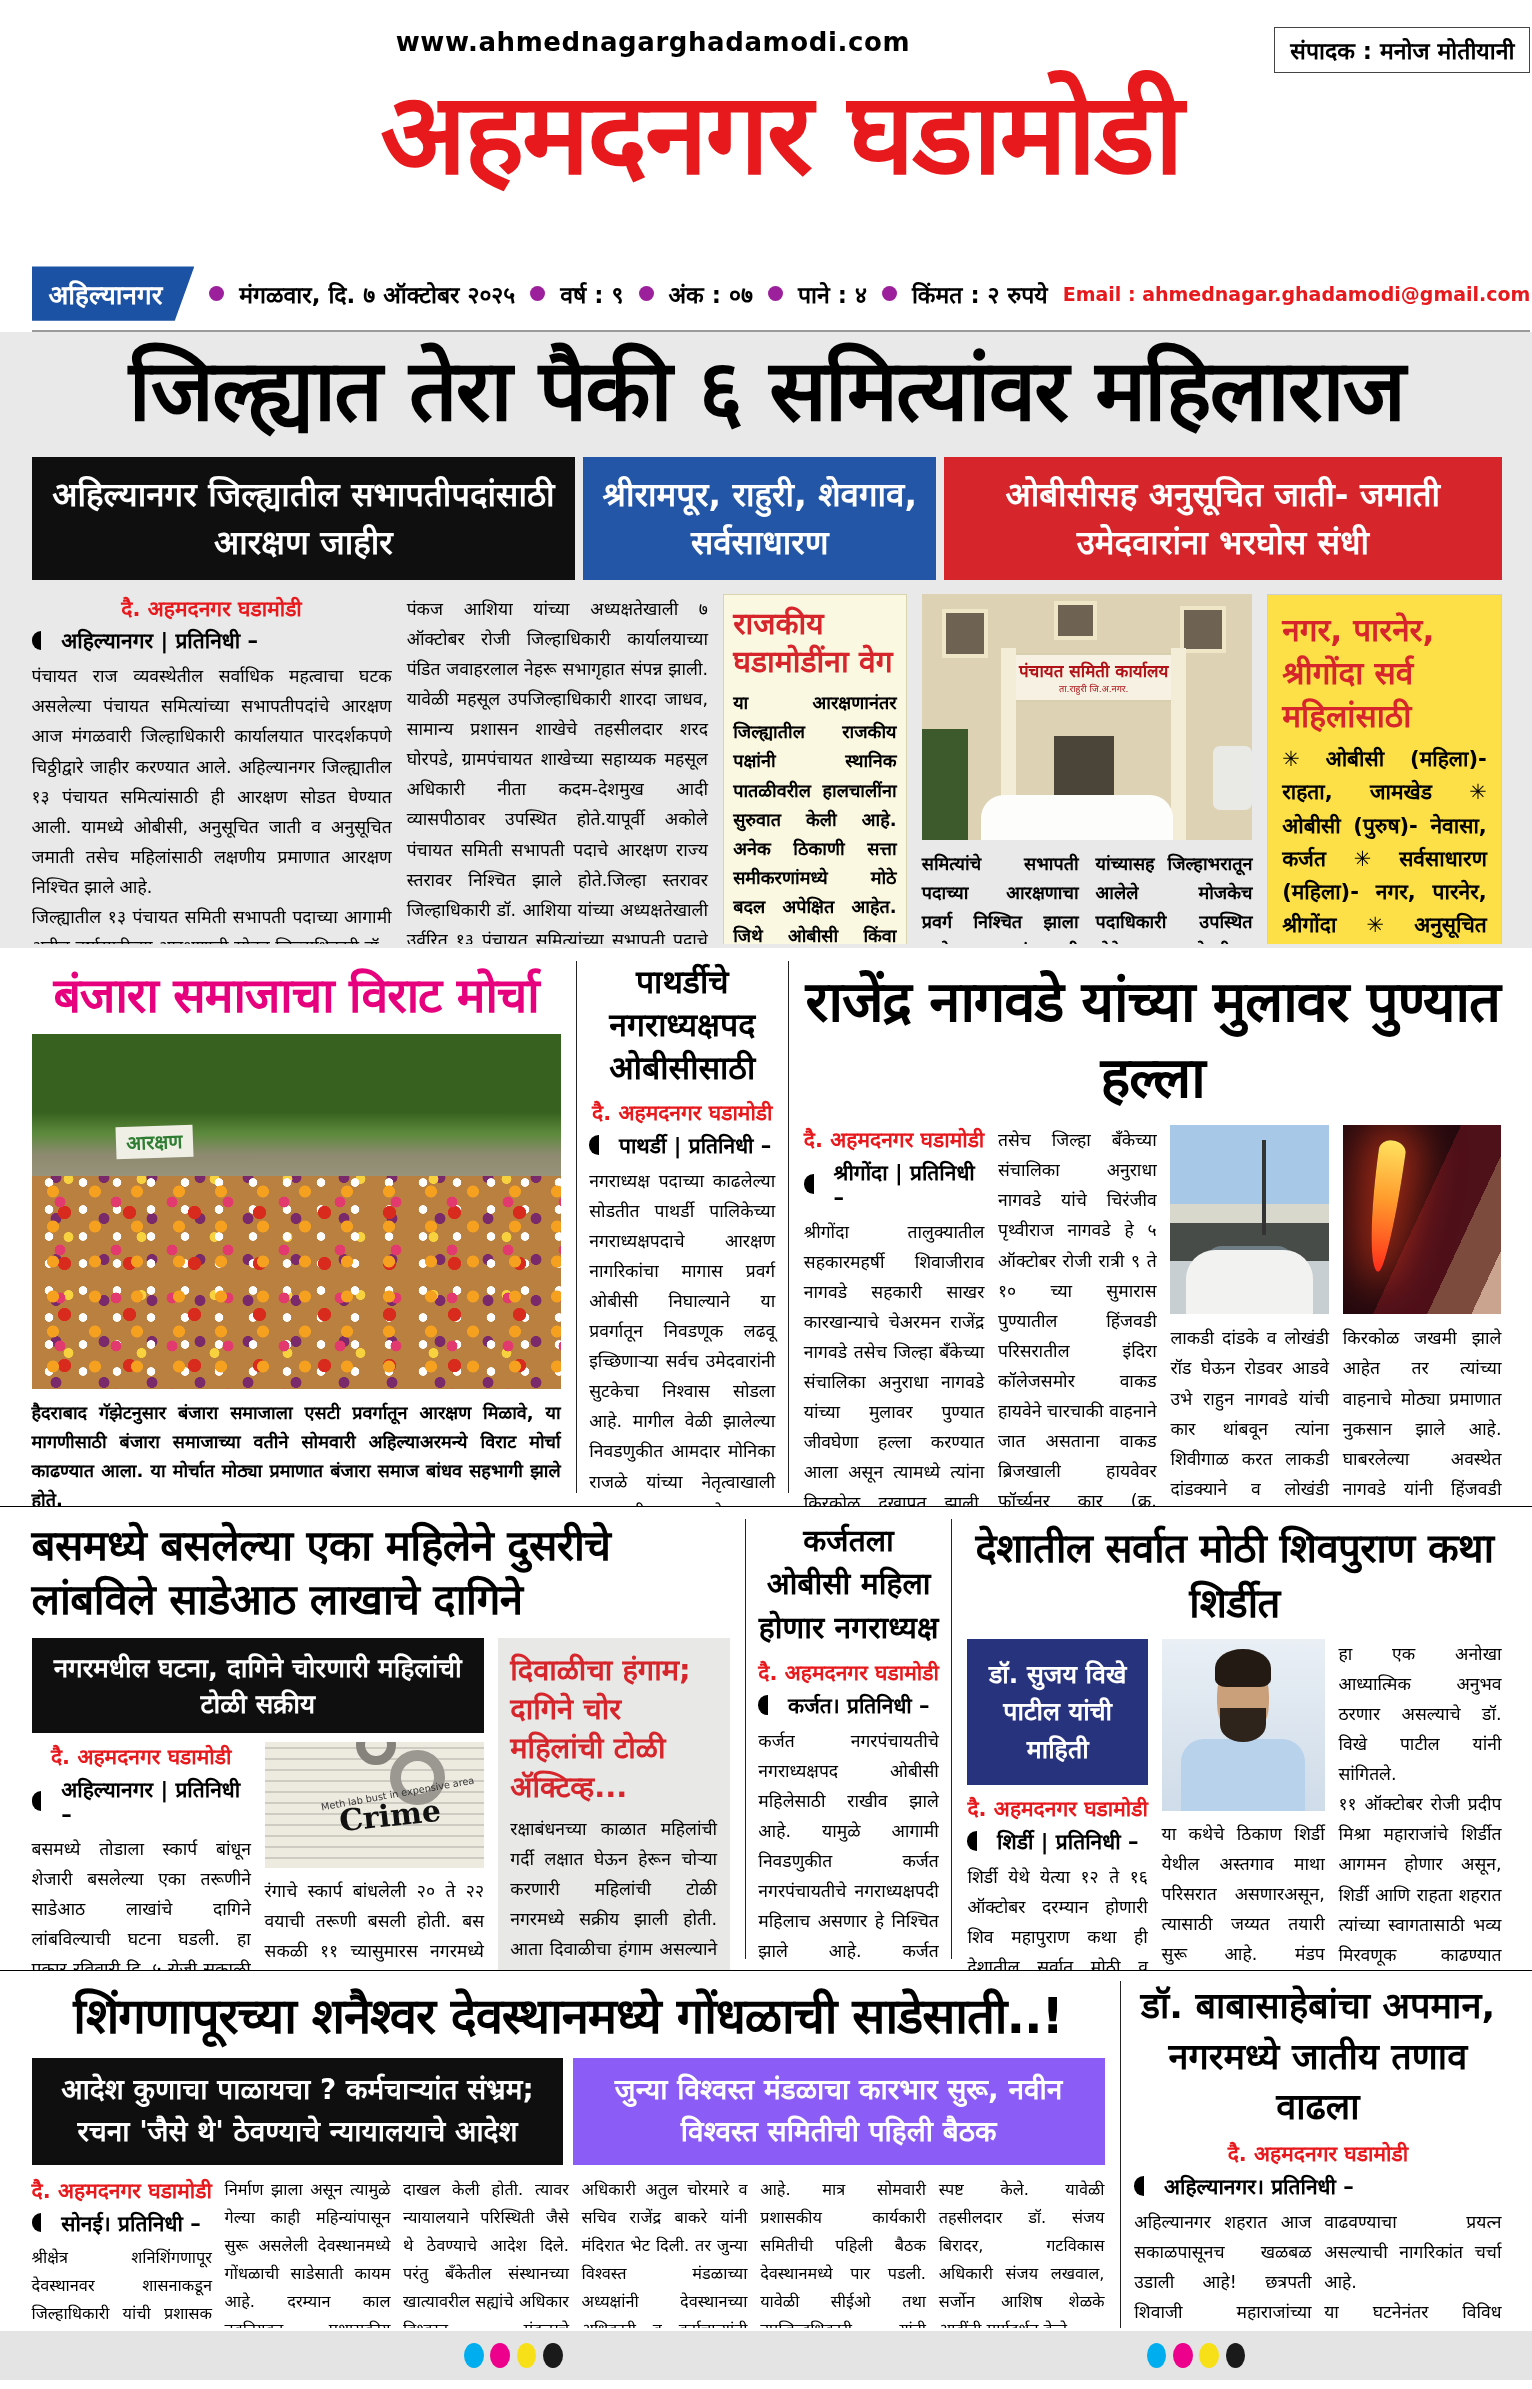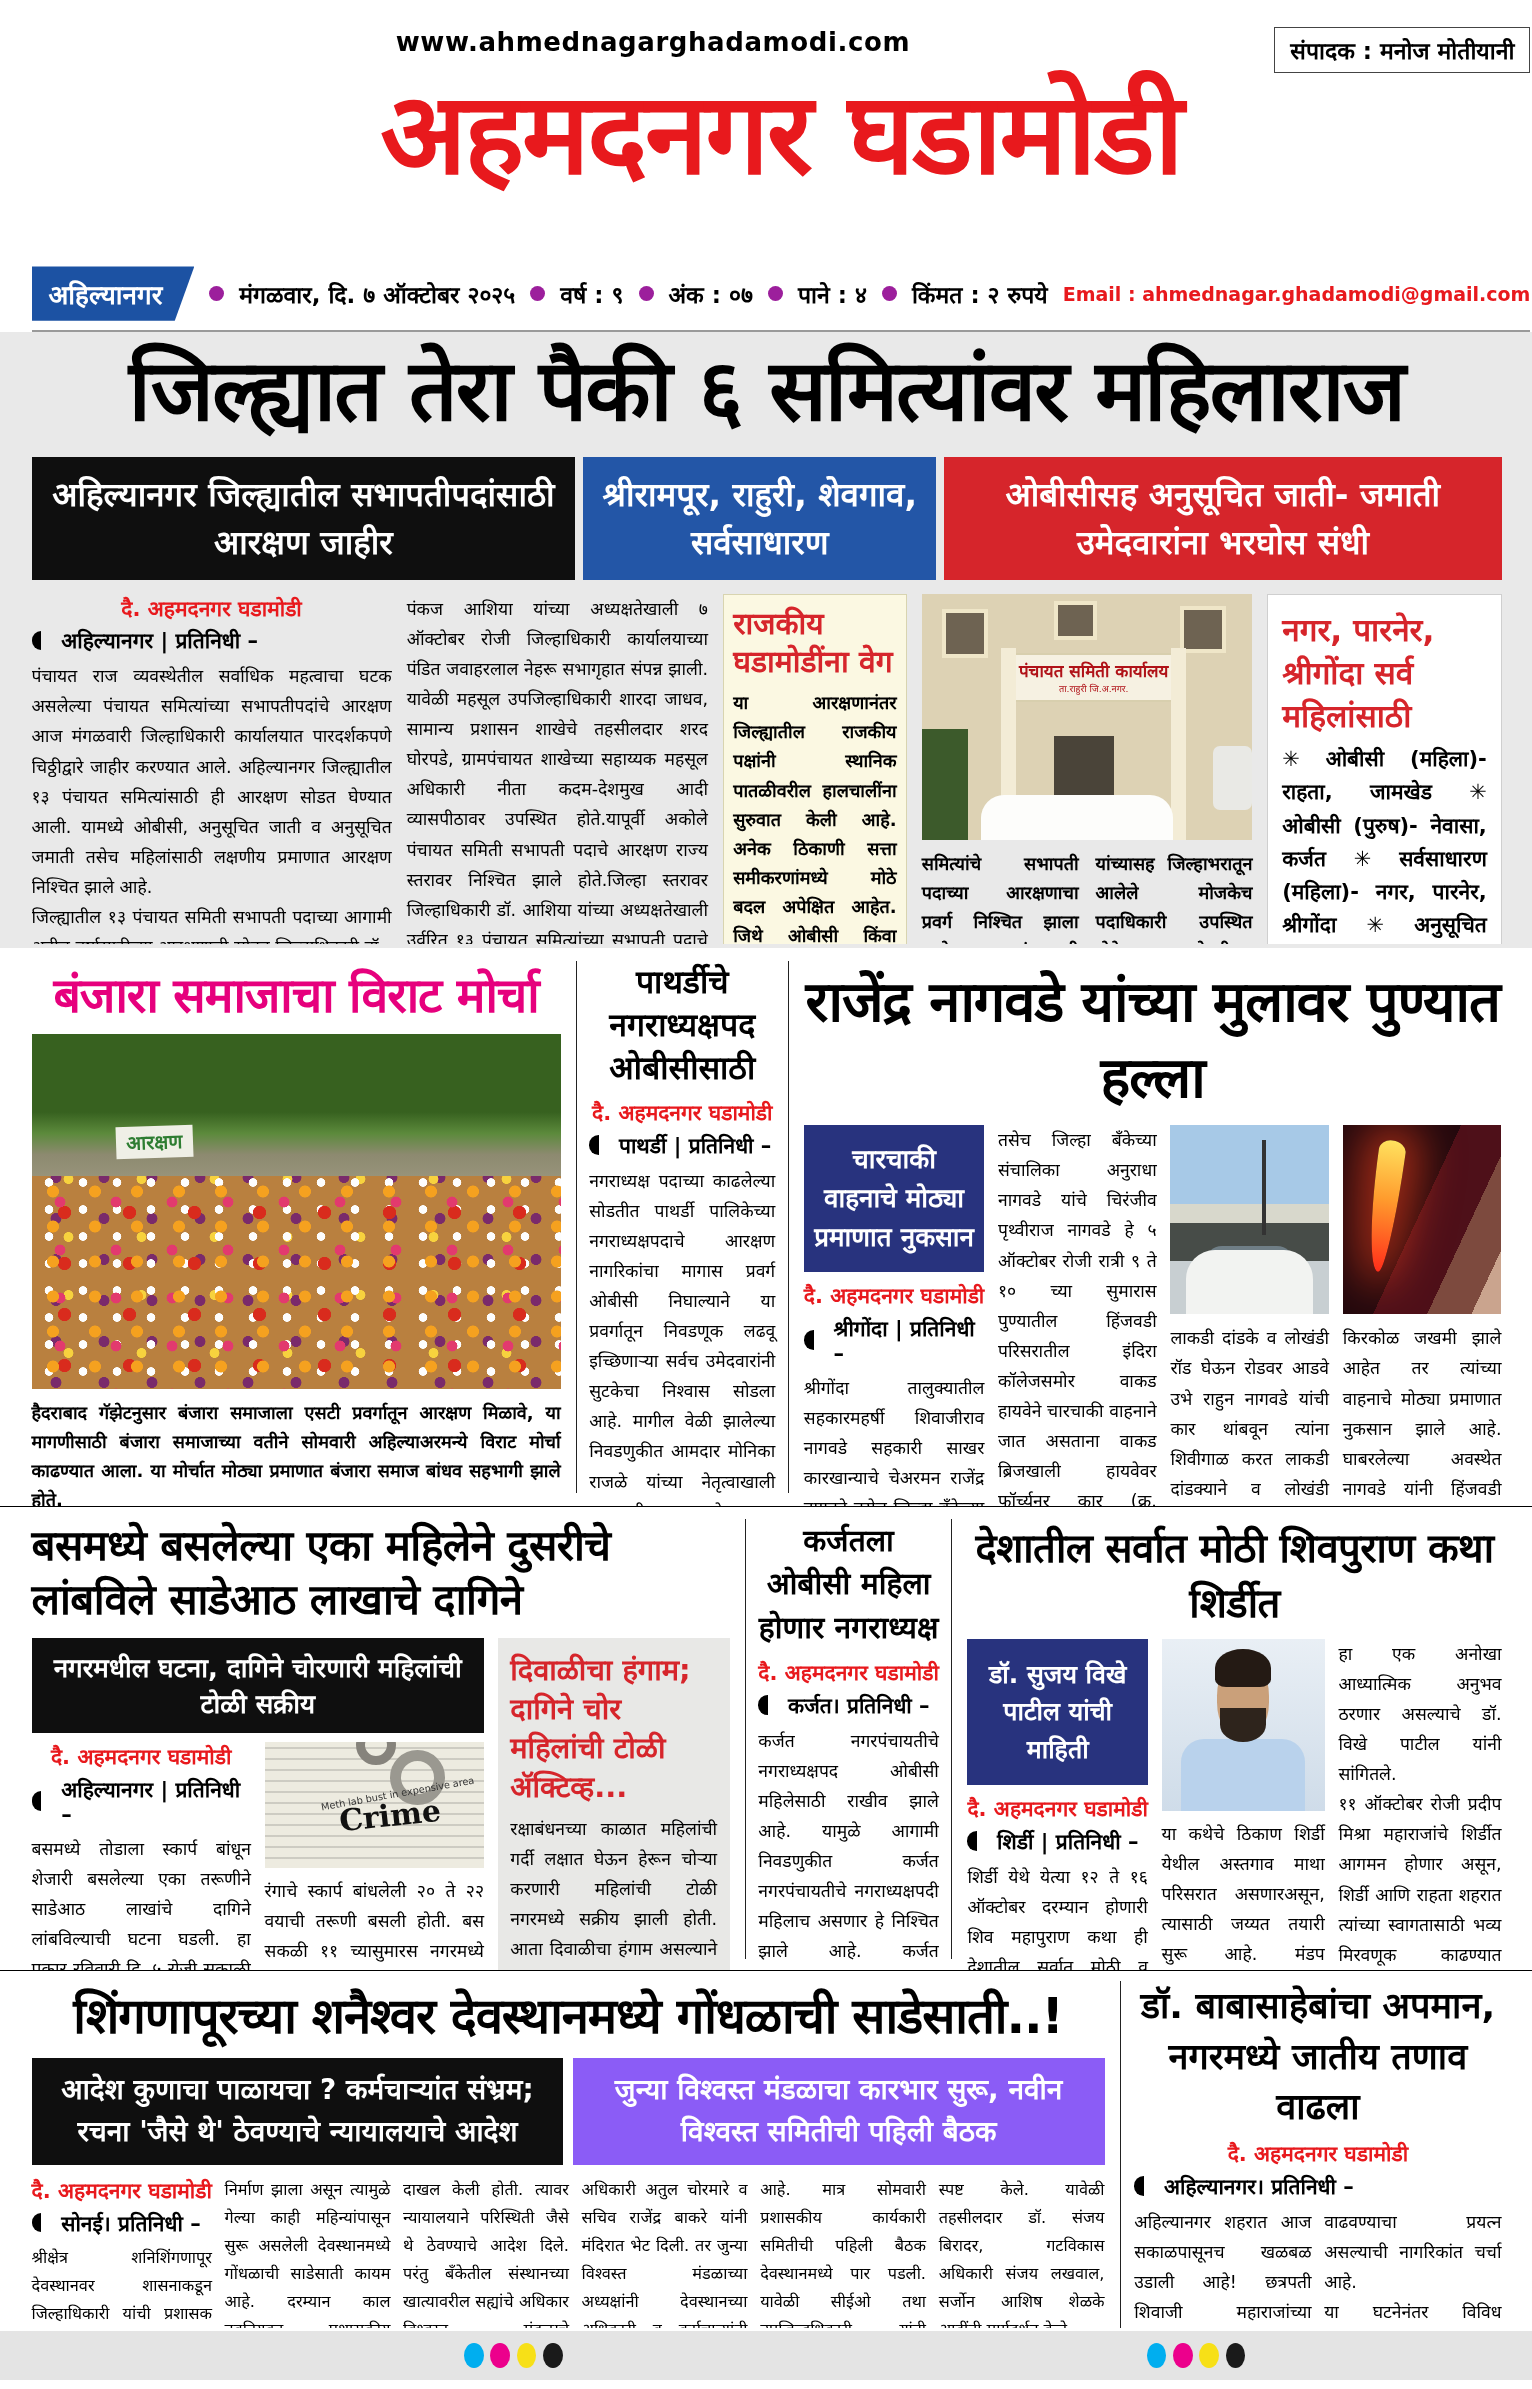--- a/index.html
+++ b/index.html
@@ -43,21 +43,21 @@
   .bp-window { position:absolute; background:#6e6352; border:4.6px solid #efe6c8; }
   .bp-sign { position:absolute; left:27%; top:24%; width:50%; background:#f6f1e2; border:2.3px solid #d8cfae; text-align:center; padding:4.6px 2.3px; }
   .bp-sign-main { color:#b01218; font-weight:bold; font-size:17px; }
   .bp-sign-sub { color:#b01218; font-size:9.2px; font-weight:normal; }
   .bp-pillar { position:absolute; width:15px; background:#f3ecd6; top:22%; bottom:0; }
   .bp-door { position:absolute; background:#4a4439; }
   .bp-car { position:absolute; background:#fdfdfb; border-radius:23px 23px 0 0; }
   .bp-trees { position:absolute; left:0; top:55%; width:14%; bottom:0; background:#3c5a2b; }
   .bp-jeep { position:absolute; right:0; top:62%; width:12%; height:26%; background:#e9e9e5; border-radius:6.9px; }
   .caption { font-size:18px; font-weight:600; line-height:1.62; text-align:justify; column-count:2; column-gap:17px; margin-top:9.2px; }
-  .info-box { border:1.7px solid #cfcfcf; background:#ffffff; padding:12.6px 13.7px; margin-bottom:12.6px; }
+  .info-box { border:1.7px solid #cfcfcf; background:#fde047; padding:12.6px 13.7px; margin-bottom:12.6px; }
   .info-title { color:#d6252b; font-weight:bold; font-size:31.5px; margin-bottom:6.9px; }
   .info-body { font-size:21px; font-weight:bold; line-height:1.58; text-align:justify; white-space:pre-line; }
 
   
   .band2 { height:558px; padding:12.6px 31.5px; display:flex; gap:15px; overflow:hidden; }
   .banjara { flex:0 0 36%; }
   .banjara-head { color:#e6007d; font-size:48px; font-weight:bold; text-align:center; letter-spacing:-1.1px; }
   .crowd-photo { height:355px; margin-top:8px; position:relative; overflow:hidden;
     background-color:#b9803f;
     background-image:
@@ -244,21 +244,20 @@
           <span class="dmark"></span>
           <span>पाथर्डी | प्रतिनिधी –</span>
         </div>
       <p class="body-text">नगराध्यक्ष पदाच्या काढलेल्या सोडतीत पाथर्डी पालिकेच्या नगराध्यक्षपदाचे आरक्षण नागरिकांचा मागास प्रवर्ग ओबीसी निघाल्याने या प्रवर्गातून निवडणूक लढवू इच्छिणाऱ्या सर्वच उमेदवारांनी सुटकेचा निश्वास सोडला आहे. मागील वेळी झालेल्या निवडणुकीत आमदार मोनिका राजळे यांच्या नेतृत्वाखाली भाजपची बहुमताने सत्ता आली होती. भाजप कडून या प्रवर्गातून निवडणूक लढवू इच्छिणाऱ्या उमेदवारांची संख्या मोठी आहे. भाजप कडून या पदावर अभयराव आव्हाड, नंदकुमार शेळके, डॉ. मृत्युंजय गर्जे, बजरंग घोडके, मंगल कोकाटे, अमोल गर्जे हे इच्छुक आहेत.</p>
     </div>
 
     <div class="nagawade">
       <h2 class="nag-head">राजेंद्र नागवडे यांच्या मुलावर पुण्यात हल्ला</h2>
       <div class="nag-cols">
         <div class="nag-col">
-          <div class="nag-bluebox">चारचाकी वाहनाचे मोठ्या प्रमाणात नुकसान</div>
           <div class="byline">दै. अहमदनगर घडामोडी</div>
           <div class="dateline-line">
               <span class="dmark"></span>
               <span>श्रीगोंदा | प्रतिनिधी –</span>
             </div>
           <p class="body-text">श्रीगोंदा तालुक्यातील सहकारमहर्षी शिवाजीराव नागवडे सहकारी साखर कारखान्याचे चेअरमन राजेंद्र नागवडे तसेच जिल्हा बँकेच्या संचालिका अनुराधा नागवडे यांच्या मुलावर पुण्यात जीवघेणा हल्ला करण्यात आला असून त्यामध्ये त्यांना किरकोळ दुखापत झाली. यामध्ये चारचाकी वाहनाचे मोठ्या प्रमाणात नुकसान झाले आहे. याबाबत त्यांनी हिंजवडी पोलीस ठाण्यात दिलेल्या फिर्यादीवरुन अज्ञात इसमाच्या विरोधात गुन्हा दाखल करण्यात आला आहे.
 श्रीगोंदा तालुक्यातील नागवडे कारखान्याचे चेअरमन राजेंद्र नागवडे</p>
         </div>
         <div class="nag-col">
           <p class="body-text">तसेच जिल्हा बँकेच्या संचालिका अनुराधा नागवडे यांचे चिरंजीव पृथ्वीराज नागवडे हे ५ ऑक्टोबर रोजी रात्री ९ ते १० च्या सुमारास पुण्यातील हिंजवडी परिसरातील इंदिरा कॉलेजसमोर वाकड हायवेने चारचाकी वाहनाने जात असताना वाकड ब्रिजखाली हायवेवर फॉर्च्युनर कार (क्र. एमएच १४, एचसी १८८१) मध्ये काहीजण तेथून जात असताना ट्रॅफिक जाम झाली. त्यामुळे त्यांची गाडी थांबवली असताना थांबलेली कार पाहुन त्यांना हातवारे करणारी फॉच्युनर कार ही पुन्हा यु टर्न मारुन त्यांच्या कारच्या पाठीमागे आली. तेव्हा पृथ्वीराज नागवडे यांनी त्यांची कार घाबरुन जोरात पुढे घेऊन जात असताना फॉच्युनर कार त्यांना ओव्हरटेक करुन पुढे गेली व वाकड ब्रिजखाली हायवेवर पुढे जाऊन थांबली. तेव्हा त्यातील पाच ते सहा अनोळखी इसम हे हातात</p>

